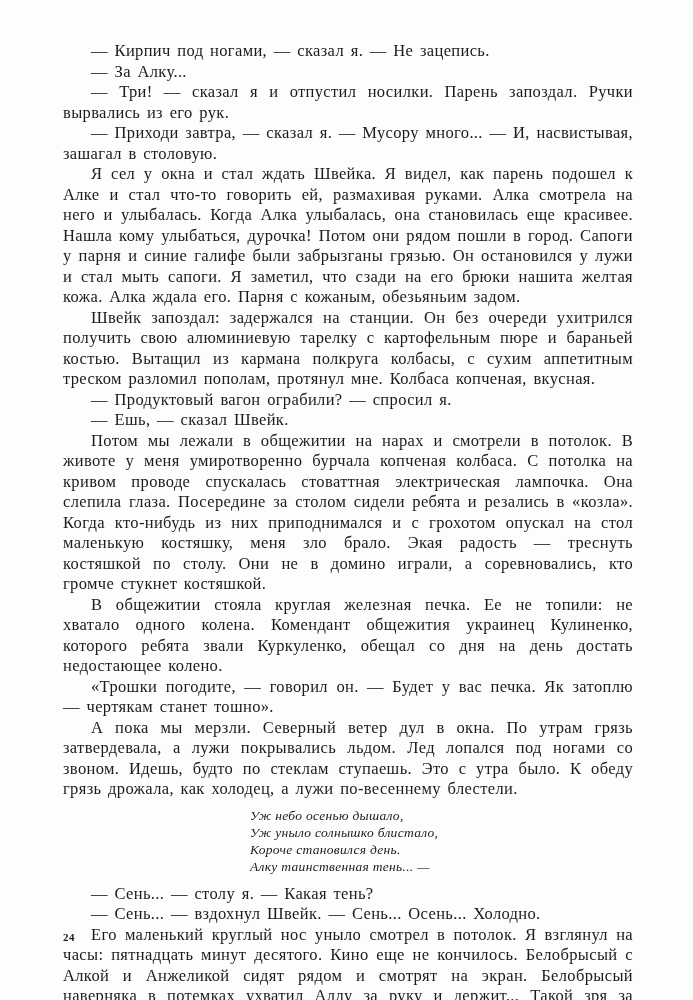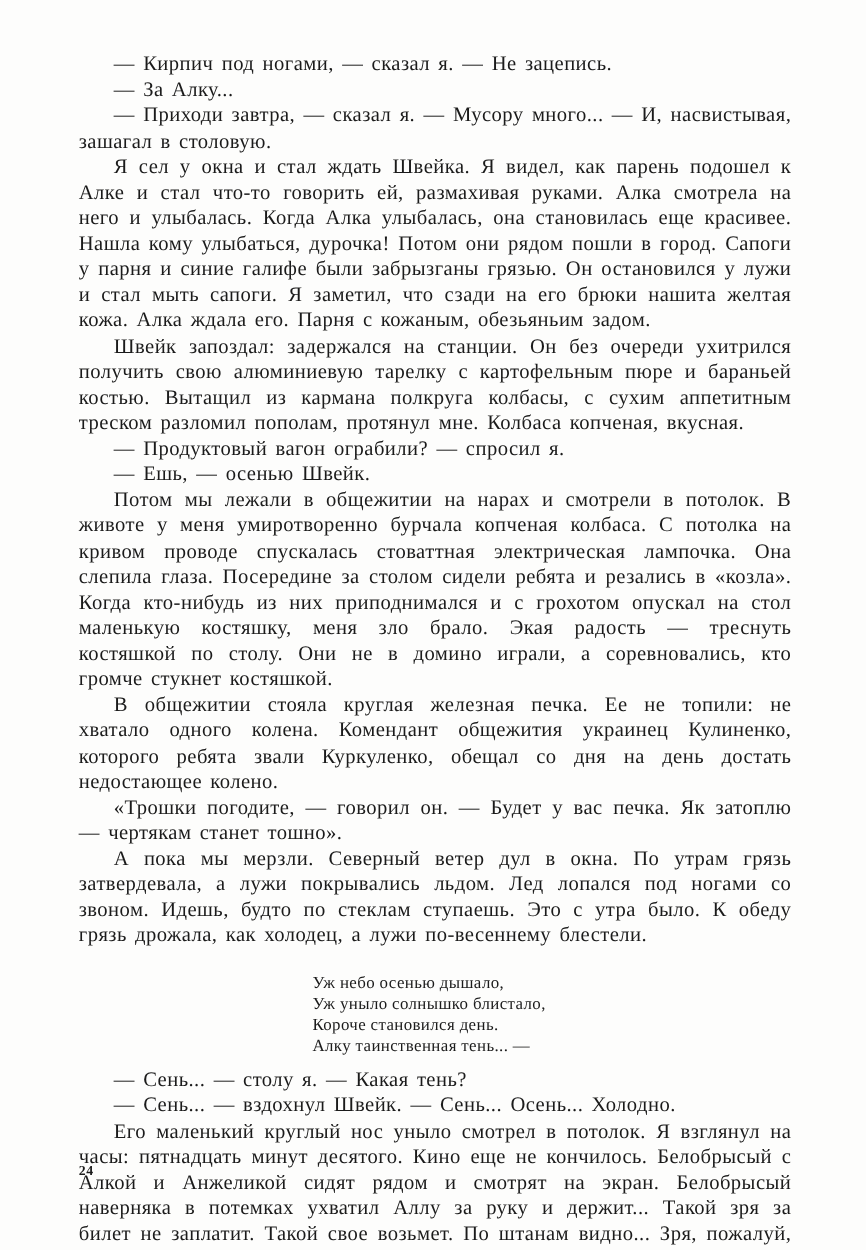--- a/index.html
+++ b/index.html
@@ -30,49 +30,51 @@
     text-align: justify;
     text-align-last: left;
     text-indent: 28px;
     letter-spacing: 0.35px;
     word-spacing: 2.2px;
   }
   .para.no-indent {
     text-indent: 0;
   }
   .verse {
-    margin: 18px 0 9px 187px;
+    margin: 7px 0 9px 187px;
     font-size: 13.5px;
     line-height: 17px;
     letter-spacing: 0.3px;
+    font-style: italic;
   }
   .verse-line {
     white-space: nowrap;
   }
   .page-number {
     position: absolute;
     left: 63px;
     top: 931px;
     font-size: 11px;
     font-weight: 700;
     letter-spacing: 0.5px;
   }
 </style>
 </head>
 <body>
 
 <div class="page">
   <main class="text-block">
     <p class="para">— Кирпич под ногами, — сказал я. — Не зацепись.</p>
     <p class="para">— За Алку...</p>
+    <p class="para">— Три! — сказал я и отпустил носилки. Парень запоздал. Ручки вырвались из его рук.</p>
     <p class="para">— Приходи завтра, — сказал я. — Мусору много... — И, насвистывая, зашагал в столовую.</p>
     <p class="para">Я сел у окна и стал ждать Швейка. Я видел, как парень подошел к Алке и стал что-то говорить ей, размахивая руками. Алка смотрела на него и улыбалась. Когда Алка улыбалась, она становилась еще красивее. Нашла кому улыбаться, дурочка! Потом они рядом пошли в город. Сапоги у парня и синие галифе были забрызганы грязью. Он остановился у лужи и стал мыть сапоги. Я заметил, что сзади на его брюки нашита желтая кожа. Алка ждала его. Парня с кожаным, обезьяньим задом.</p>
     <p class="para">Швейк запоздал: задержался на станции. Он без очереди ухитрился получить свою алюминиевую тарелку с картофельным пюре и бараньей костью. Вытащил из кармана полкруга колбасы, с сухим аппетитным треском разломил пополам, протянул мне. Колбаса копченая, вкусная.</p>
     <p class="para">— Продуктовый вагон ограбили? — спросил я.</p>
-    <p class="para">— Ешь, — осенью Швейк.</p>
+    <p class="para">— Ешь, — сказал Швейк.</p>
     <p class="para">Потом мы лежали в общежитии на нарах и смотрели в потолок. В животе у меня умиротворенно бурчала копченая колбаса. С потолка на кривом проводе спускалась стоваттная электрическая лампочка. Она слепила глаза. Посередине за столом сидели ребята и резались в «козла». Когда кто-нибудь из них приподнимался и с грохотом опускал на стол маленькую костяшку, меня зло брало. Экая радость — треснуть костяшкой по столу. Они не в домино играли, а соревновались, кто громче стукнет костяшкой.</p>
     <p class="para">В общежитии стояла круглая железная печка. Ее не топили: не хватало одного колена. Комендант общежития украинец Кулиненко, которого ребята звали Куркуленко, обещал со дня на день достать недостающее колено.</p>
     <p class="para">«Трошки погодите, — говорил он. — Будет у вас печка. Як затоплю — чертякам станет тошно».</p>
     <p class="para">А пока мы мерзли. Северный ветер дул в окна. По утрам грязь затвердевала, а лужи покрывались льдом. Лед лопался под ногами со звоном. Идешь, будто по стеклам ступаешь. Это с утра было. К обеду грязь дрожала, как холодец, а лужи по-весеннему блестели.</p>
 
     <div class="verse">
       <div class="verse-line">Уж небо осенью дышало,</div>
       <div class="verse-line">Уж уныло солнышко блистало,</div>
       <div class="verse-line">Короче становился день.</div>
       <div class="verse-line">Алку таинственная тень... —</div>

